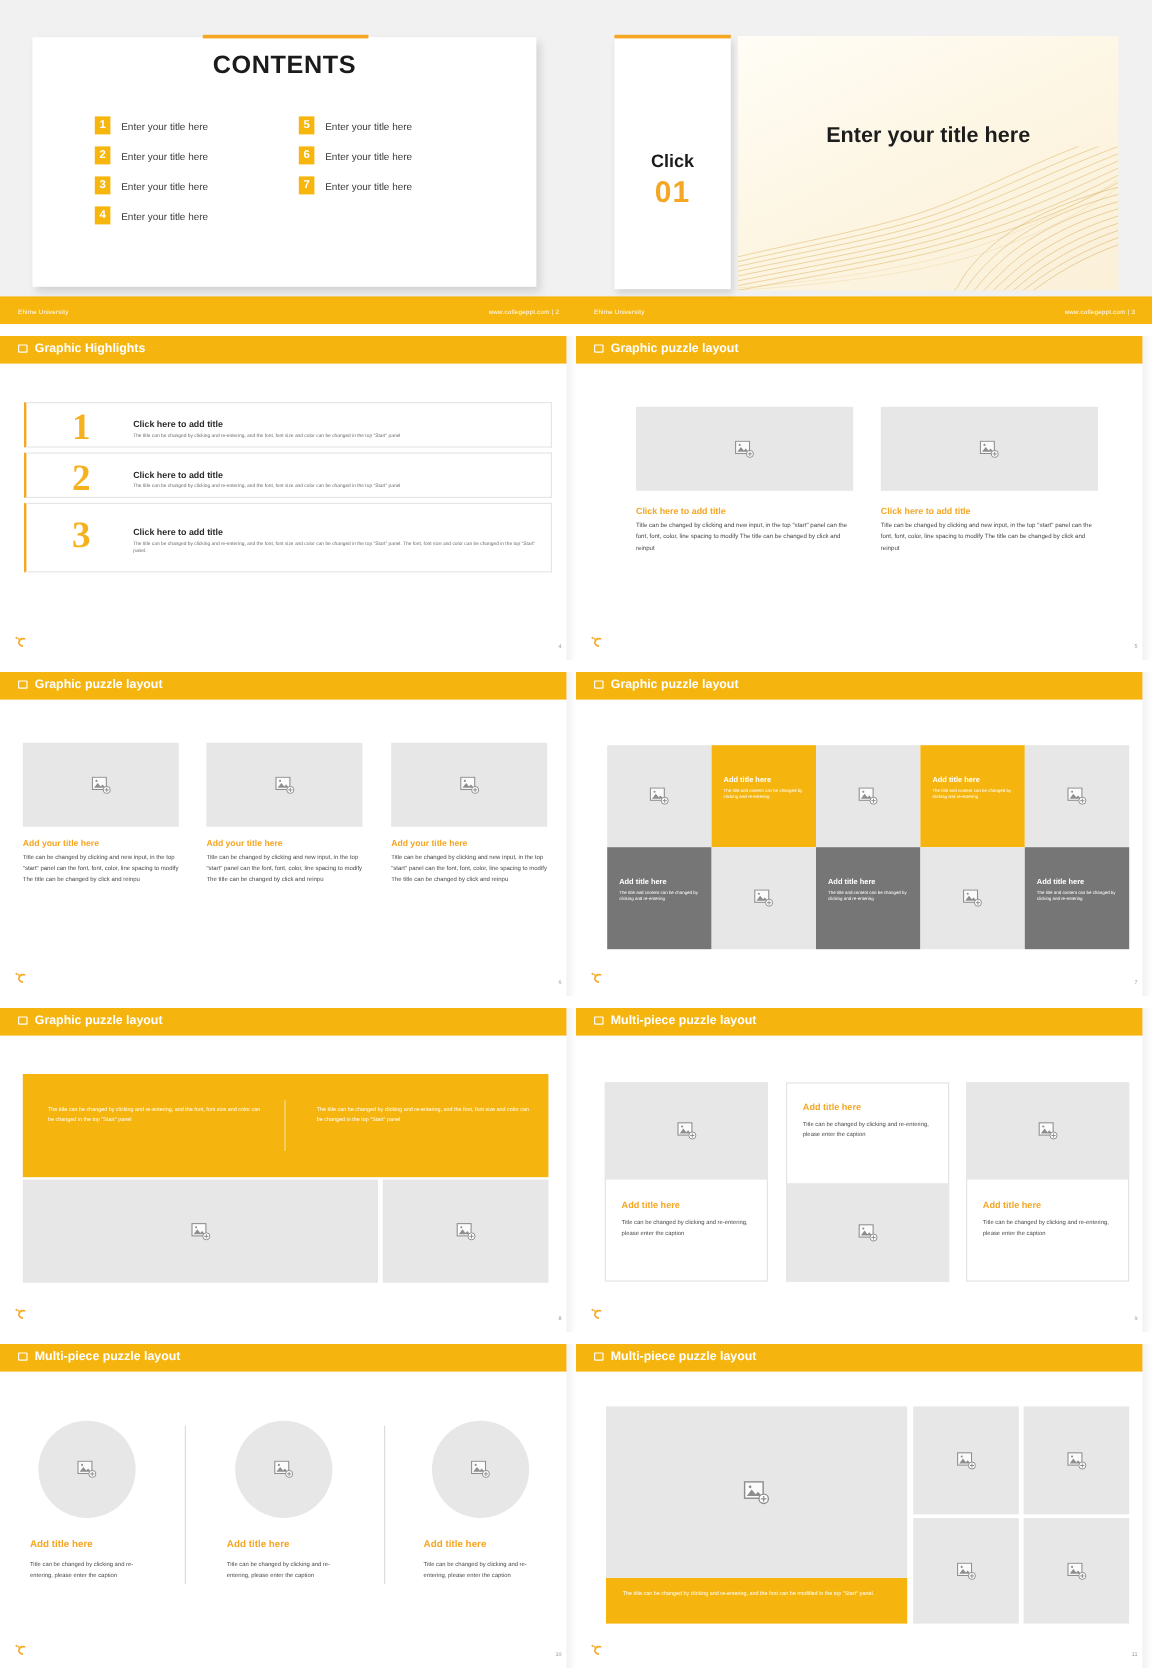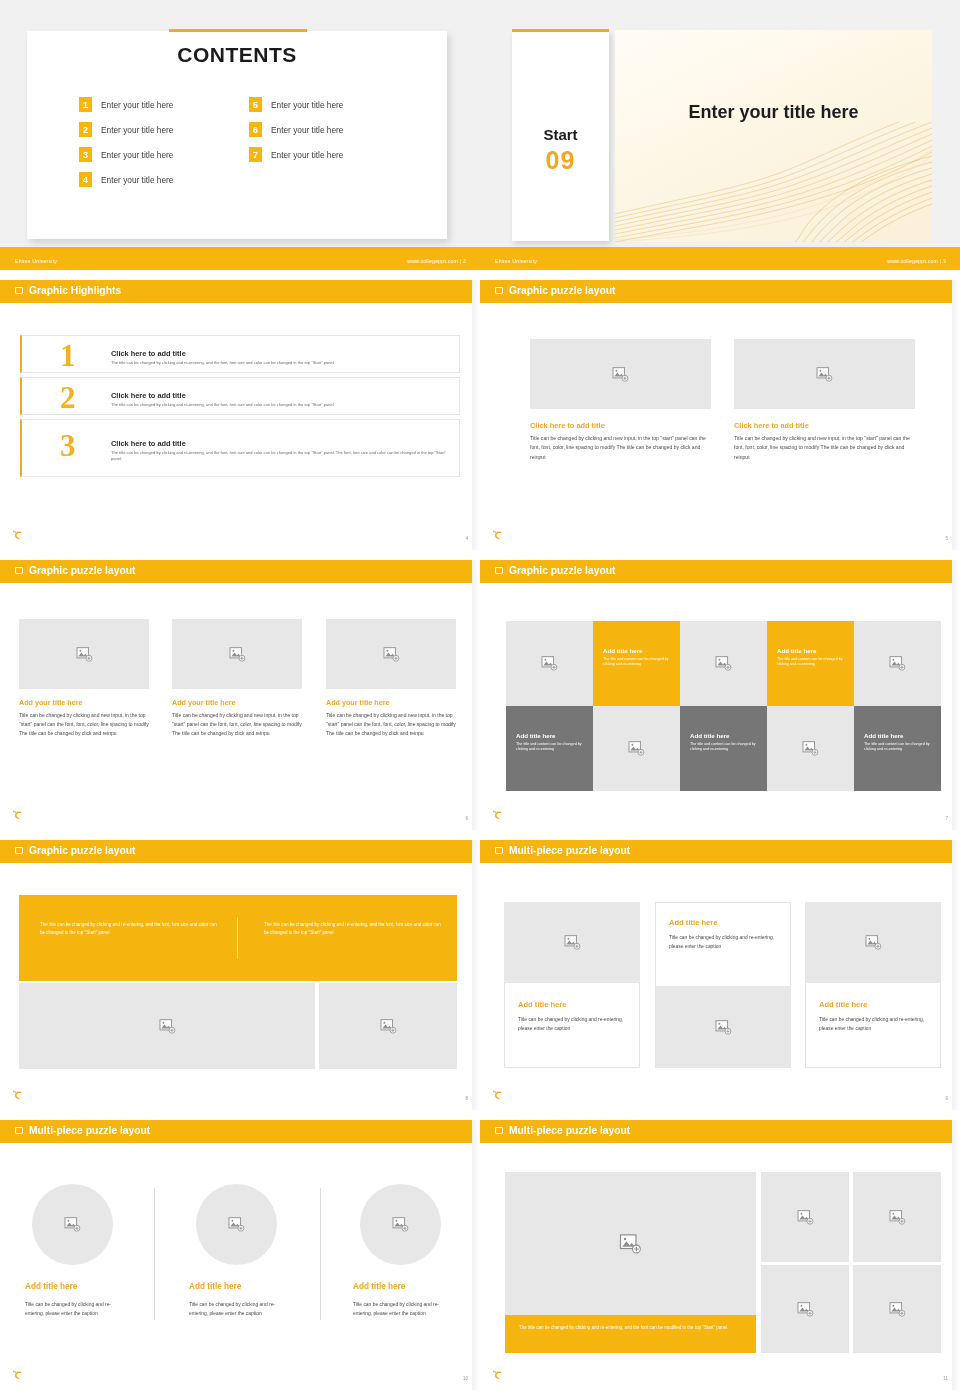--- a/index.html
+++ b/index.html
@@ -169,22 +169,22 @@
         <g fill="none" stroke="#e5c883" stroke-width="0.4" opacity="0.6">
           <path d="M0 118 C 70 112, 130 104, 185 88 S 290 44, 317 28"></path>
           <path d="M0 120 C 72 115, 134 108, 190 93 S 295 50, 317 34"></path>
         </g>
       </svg>
       <div class="phero-title">Enter your title here</div>
     </div>
 
     <div class="pcard">
       <div class="pcard-top"></div>
-      <div class="pword">Start</div>
-      <div class="pnum">09</div>
+      <div class="pword">Click</div>
+      <div class="pnum">01</div>
     </div>
 
     <div class="tfootL">Ehime University</div>
     <div class="tfootR">www.collegeppt.com  |  3</div>
   </div>
 
   <div class="slide" style="left:0;top:280px;">
     <div class="cs-bg"></div>
     <div class="cs-head">
       <div class="cs-head-sq"></div>

